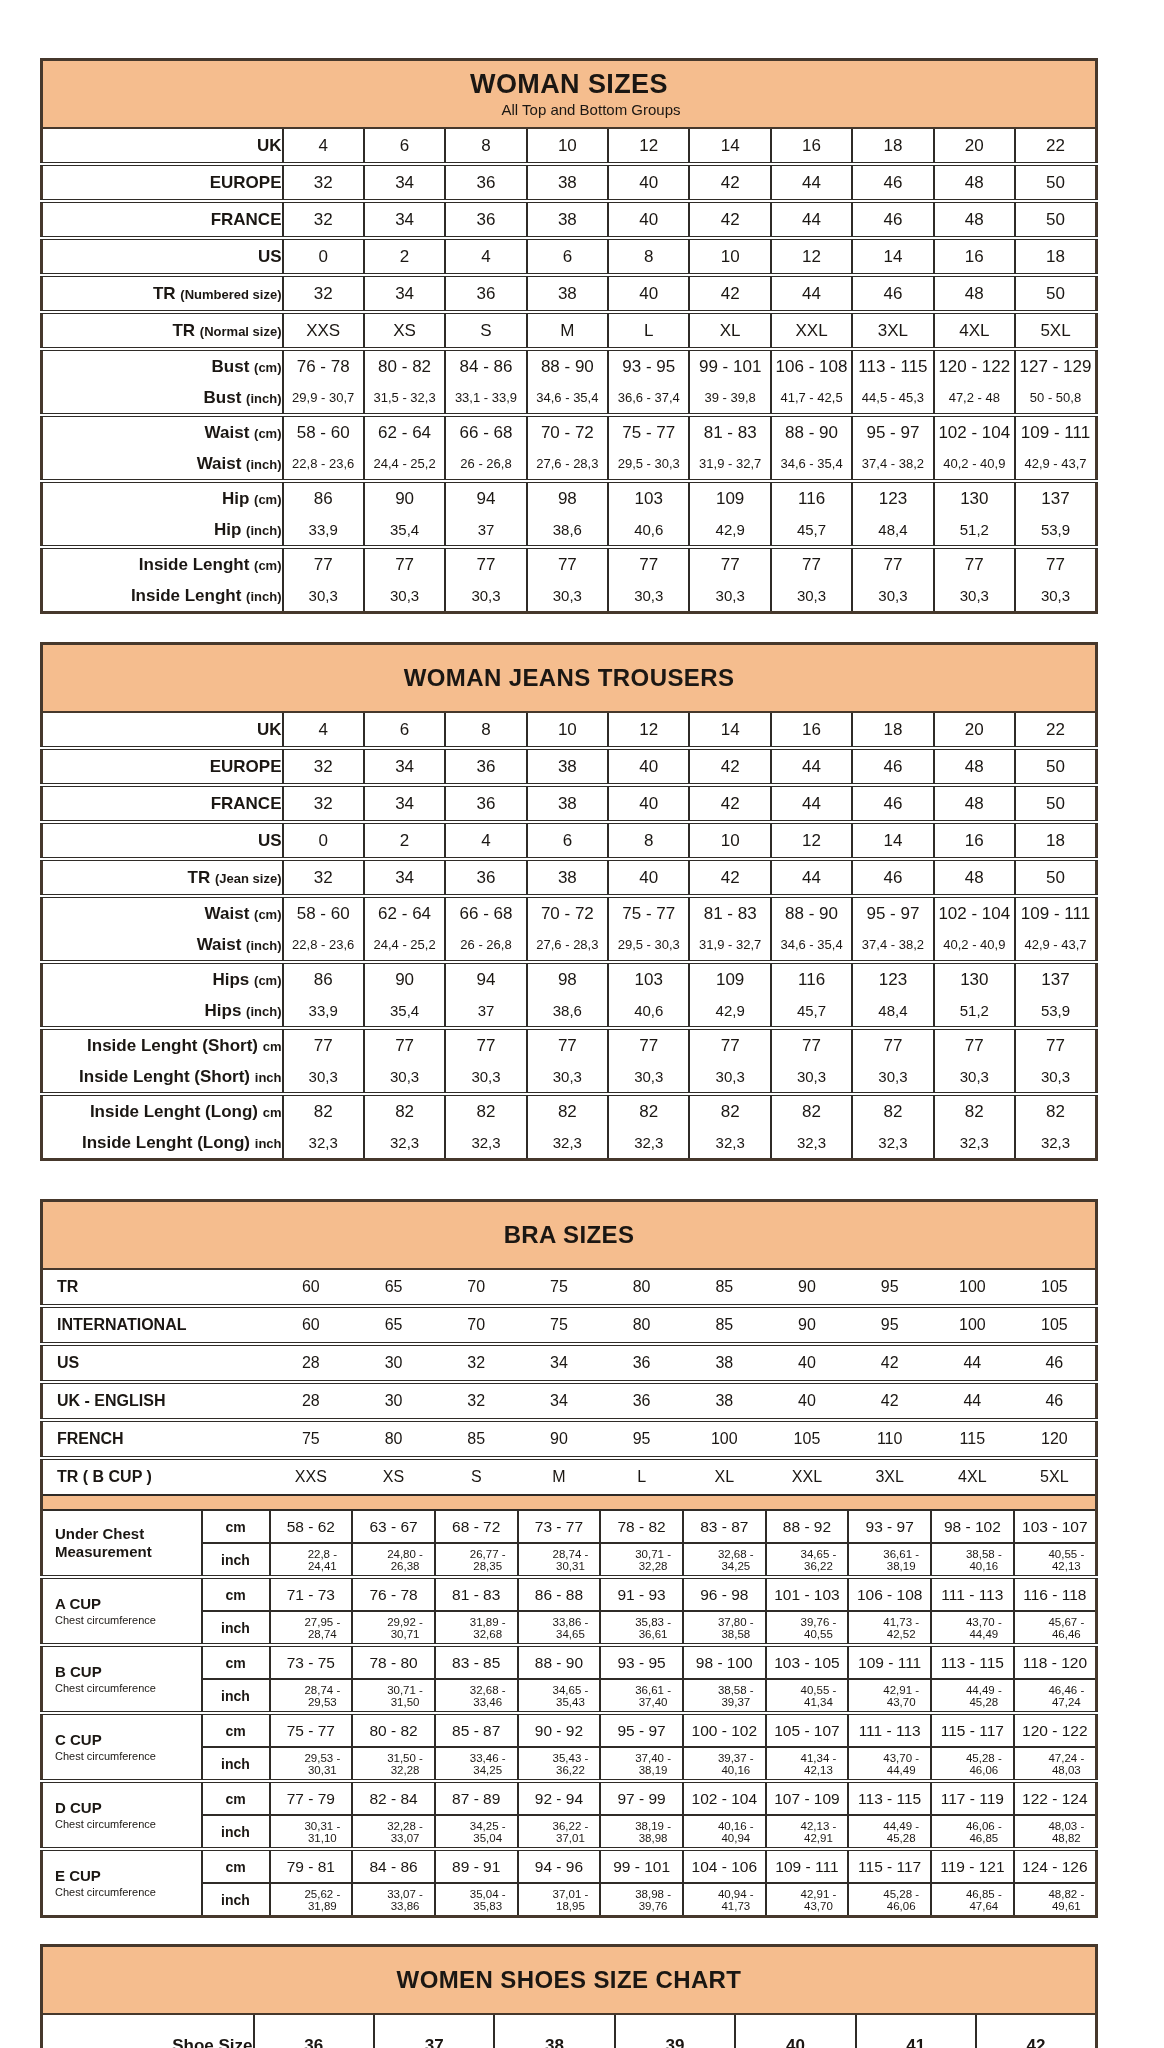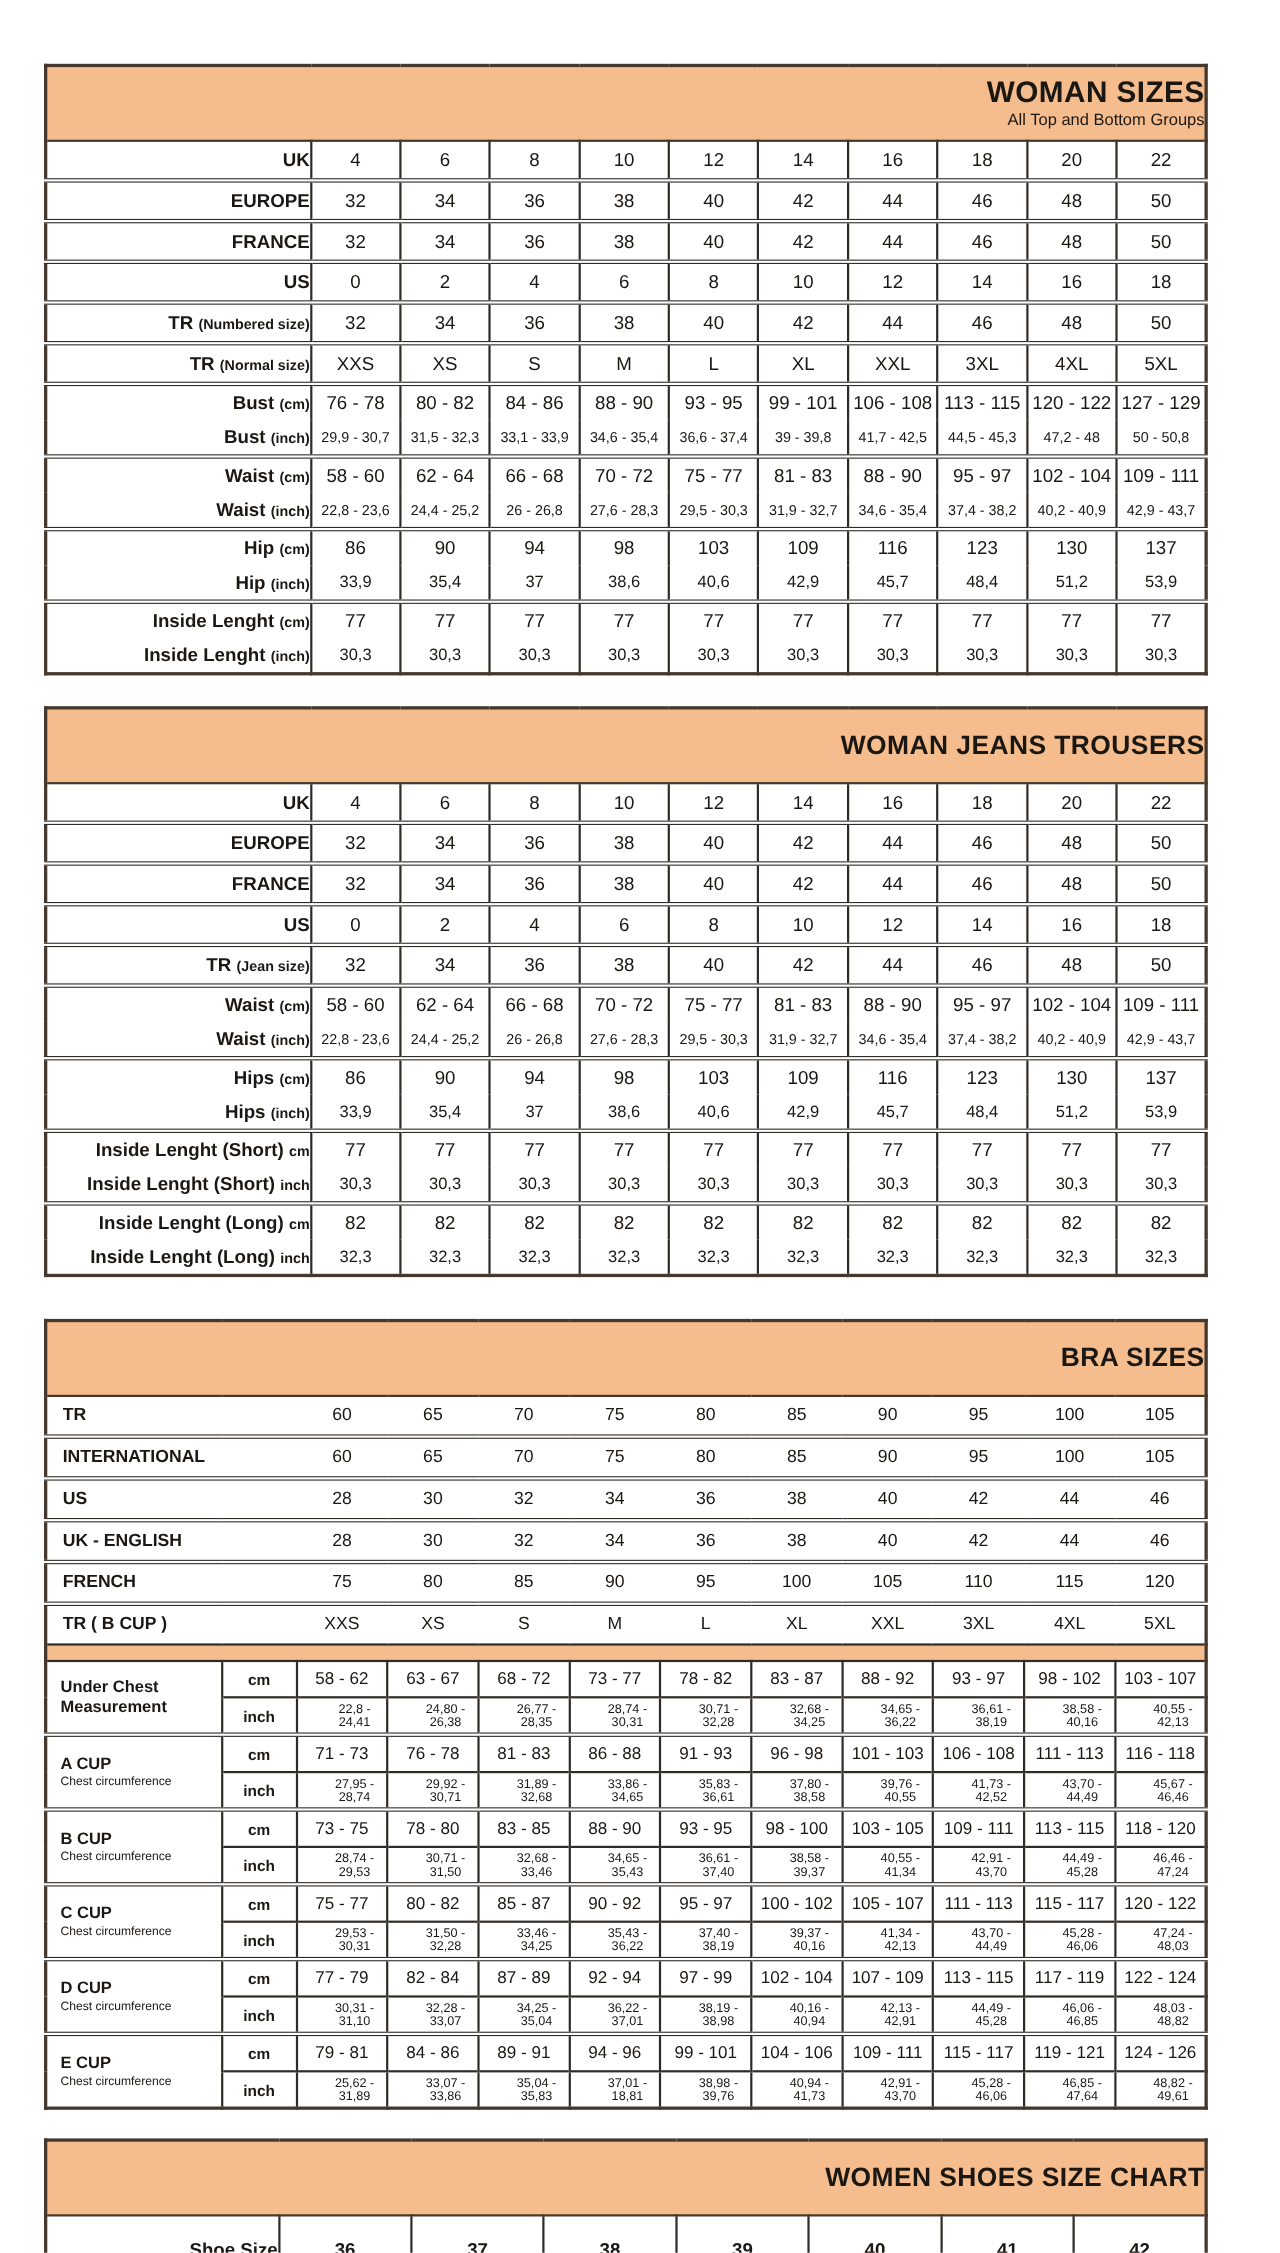--- a/index.html
+++ b/index.html
@@ -18,21 +18,21 @@
   #sec-jeans{margin-top:28px;}
   #sec-bra{margin-top:38px;}
   #sec-shoes{margin-top:26px;}
 
   table{border-collapse:collapse;table-layout:fixed;width:1058px;border:3px solid var(--outer);}
   th,td{padding:0;vertical-align:middle;text-align:center;color:var(--text);}
 
   th.hdr{
     background:var(--orange);
     border-bottom:2.5px solid var(--outer);
-    height:58px;padding:4px 0;text-align:right;
+    height:58px;padding:4px 0;
   }
   .title{font-size:27px;font-weight:bold;letter-spacing:.4px;line-height:1.05;}
   .subtitle{font-size:15px;font-weight:normal;margin-top:3px;margin-left:44px;}
 
   td.lbl{text-align:right;padding-left:14px;font-weight:bold;font-size:17px;white-space:nowrap;}
   td.lbl .note{font-size:13px;font-weight:bold;}
   td.val{font-size:17px;border-left:2px solid var(--line);}
   tr.small td.val{font-size:13px;}
   tr.mid td.val{font-size:15px;}
 
@@ -722,21 +722,21 @@
             <td class="val">109 - 111</td>
             <td class="val">115 - 117</td>
             <td class="val">119 - 121</td>
             <td class="val">124 - 126</td>
           </tr>
           <tr class="cup-in">
             <td class="unit">inch</td>
             <td class="val">25,62 - 31,89</td>
             <td class="val">33,07 - 33,86</td>
             <td class="val">35,04 - 35,83</td>
-            <td class="val">37,01 - 18,81</td>
+            <td class="val">37,01 - 18,95</td>
             <td class="val">38,98 - 39,76</td>
             <td class="val">40,94 - 41,73</td>
             <td class="val">42,91 - 43,70</td>
             <td class="val">45,28 - 46,06</td>
             <td class="val">46,85 - 47,64</td>
             <td class="val">48,82 - 49,61</td>
           </tr>
         </tbody>
       </table>
     </section>

